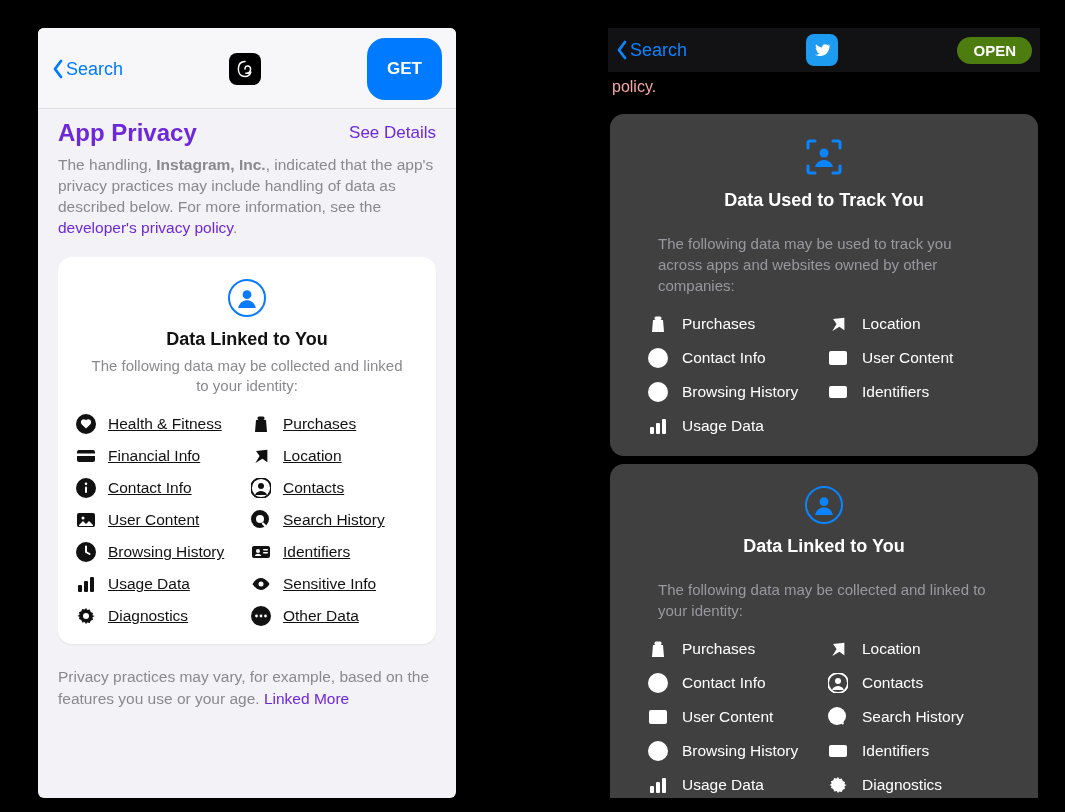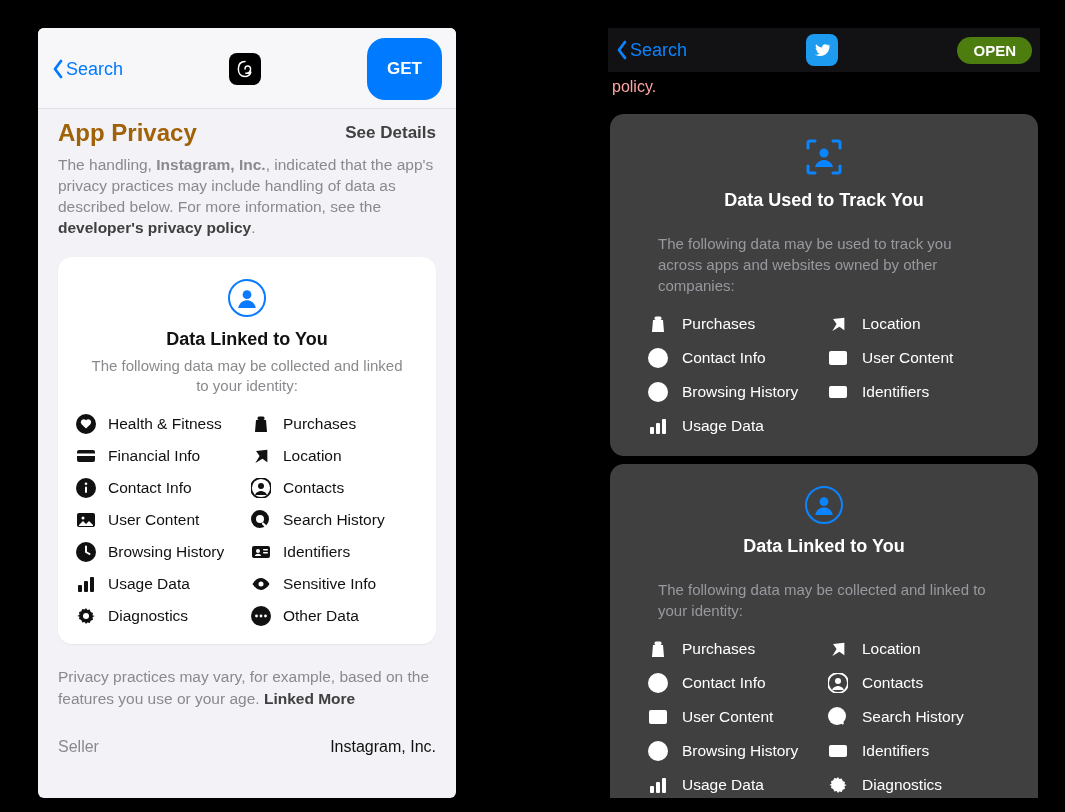--- a/index.html
+++ b/index.html
@@ -40,38 +40,38 @@
     background: #000; display:flex; align-items:center; justify-content:center;
     color:#fff; font-weight:700; font-size:18px;
   }
   .get-btn {
     background: #007aff; color: #fff; font-weight: 700;
     padding: 21px 20px; border-radius: 18px; font-size: 17px;
   }
 
   .content-light { padding: 10px 20px 0; flex: 1; overflow: hidden; }
   .row-head { display: flex; align-items: center; justify-content: space-between; }
-  .h-title { font-size: 24px; font-weight: 800; color: #a16207; }
-  .link-blue { color: #404040; font-size: 17px; font-weight: bold; }
+  .h-title { font-size: 24px; font-weight: 800; color: #6d28d9; }
+  .link-blue { color: #6d28d9; font-size: 17px; }
   .desc-light { color: #8a8a8e; font-size: 15.5px; line-height: 1.35; margin-top: 8px; }
   .desc-light b { color: #8a8a8e; font-weight: 600; }
 
   .card-light {
     background: #fff; border-radius: 14px; box-shadow: 0 1px 2px rgba(0,0,0,.06);
     padding: 22px 18px 18px; margin-top: 18px;
   }
   .card-icon-wrap { display:flex; justify-content:center; }
   .card-icon-ring {
     width: 38px; height: 38px; border: 2.5px solid #0a7aff; border-radius: 50%;
     display:flex; align-items:center; justify-content:center;
   }
   .card-title { text-align:center; font-weight: 700; font-size: 18px; margin-top: 12px; color:#111;}
   .card-sub { text-align:center; color: #8a8a8e; font-size: 15px; margin-top: 6px; line-height:1.35; padding: 0 10px;}
   .datagrid { display:grid; grid-template-columns: 1fr 1fr; gap: 12px 8px; margin-top: 18px; }
-  .ditem { display:flex; align-items:center; gap: 12px; font-size: 15.5px; color:#111; }
+  .ditem { display:flex; align-items:center; gap: 12px; font-size: 15.5px; color:#111;text-decoration:underline; }
   .ditem .ic { width: 20px; height:20px; flex:0 0 20px; display:flex; align-items:center; justify-content:center;}
   .ic svg { width: 20px; height: 20px; }
 
   .foot-note { color:#8a8a8e; font-size: 15.5px; margin-top: 22px; line-height:1.4;}
   .info-sec { margin-top: 28px; }
   .info-h { font-size: 24px; font-weight: 800; color:#111; }
   .info-row { display:flex; justify-content:space-between; margin-top: 14px; font-size: 16px; color:#8a8a8e;}
   .info-row .val { color:#111;}
 
   
@@ -341,24 +341,20 @@
             <span>Other Data</span>
           </div>
         </div>
     </div>
 
     <div class="foot-note">
       <span>Privacy practices may vary, for example, based on the features you use or your age. </span><span class="link-blue" style="font-size:15.5px">Linked More</span>
     </div>
 
     <div class="info-sec">
-      <div class="info-row">
-        <span>Seller</span>
-        <span class="val">Instagram, Inc.</span>
-      </div>
     </div>
   </div>
 </div>
 
 <div class="phone-dark">
   <div class="navbar-dark">
     <div class="back-dark">
       <svg class="chevron-l" viewBox="0 0 12 20" width="12" height="20">
           <path d="M9 2 3 10l6 8" stroke="#0a84ff" stroke-width="2.8" fill="none" stroke-linecap="round" stroke-linejoin="round"></path>
         </svg>

